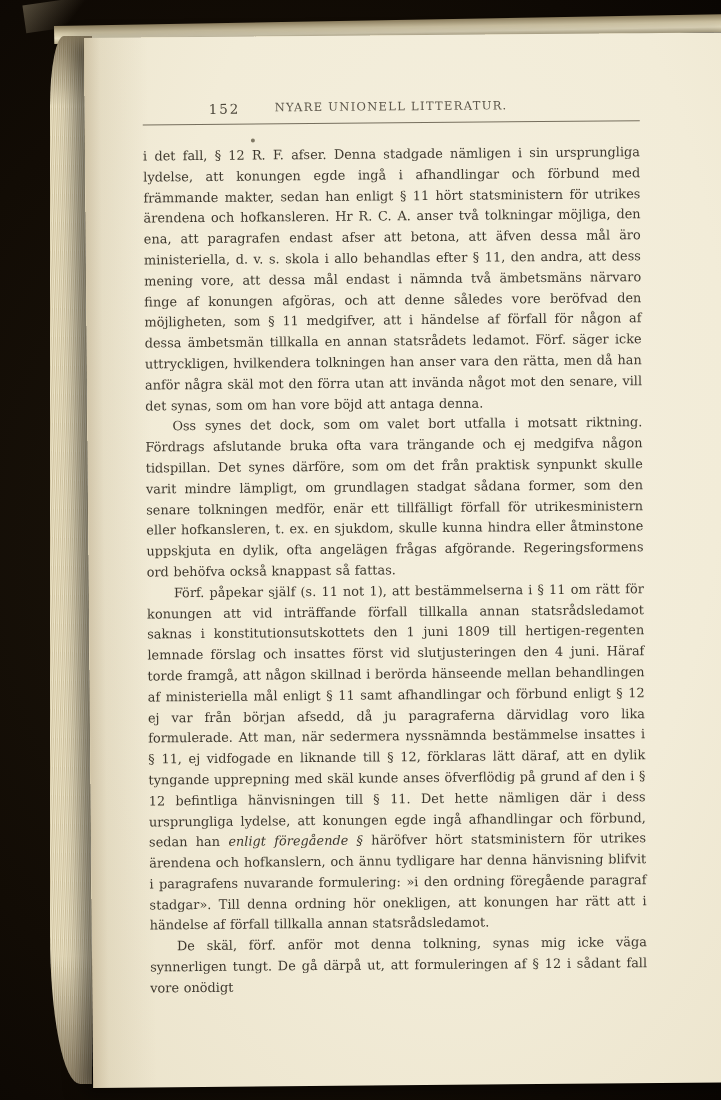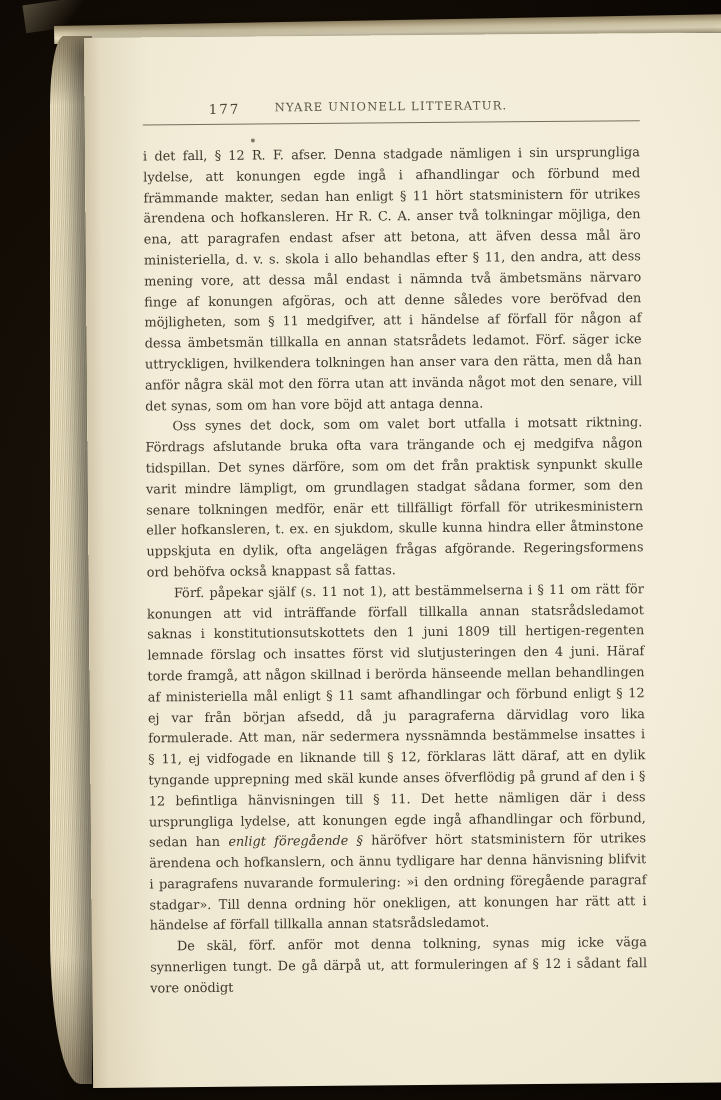--- a/index.html
+++ b/index.html
@@ -50,21 +50,21 @@
 </head>
 <body>
 
 <div class="scene">
   <div class="glint"></div>
   <div class="top-edges"></div>
   <div class="left-edges"></div>
   <div class="page">
     <div class="content">
       <div class="header">
-        <span class="pagenum">177</span>
+        <span class="pagenum">152</span>
         <span class="title">NYARE UNIONELL LITTERATUR.</span>
       </div>
       <div class="rule"></div>
       <div class="speck"></div>
       <div class="body">
         <p class="cont">i det fall, § 12 R. F. afser. Denna stadgade nämligen i sin ursprungliga lydelse, att konungen egde ingå i afhandlingar och förbund med främmande makter, sedan han enligt § 11 hört statsministern för utrikes ärendena och hofkansleren. Hr R. C. A. anser två tolkningar möjliga, den ena, att paragrafen endast afser att betona, att äfven dessa mål äro ministeriella, d. v. s. skola i allo behandlas efter § 11, den andra, att dess mening vore, att dessa mål endast i nämnda två ämbetsmäns närvaro finge af konungen afgöras, och att denne således vore beröfvad den möjligheten, som § 11 medgifver, att i händelse af förfall för någon af dessa ämbetsmän tillkalla en annan statsrådets ledamot. Förf. säger icke uttryckligen, hvilkendera tolkningen han anser vara den rätta, men då han anför några skäl mot den förra utan att invända något mot den senare, vill det synas, som om han vore böjd att antaga denna.</p>
         <p>Oss synes det dock, som om valet bort utfalla i motsatt riktning. Fördrags afslutande bruka ofta vara trängande och ej medgifva någon tidspillan. Det synes därföre, som om det från praktisk synpunkt skulle varit mindre lämpligt, om grundlagen stadgat sådana former, som den senare tolkningen medför, enär ett tillfälligt förfall för utrikesministern eller hofkansleren, t. ex. en sjukdom, skulle kunna hindra eller åtminstone uppskjuta en dylik, ofta angelägen frågas afgörande. Regeringsformens ord behöfva också knappast så fattas.</p>
         <p><span>Förf. påpekar själf (s. 11 not 1), att bestämmelserna i § 11 om rätt för konungen att vid inträffande förfall tillkalla annan statsrådsledamot saknas i konstitutionsutskottets den 1 juni 1809 till hertigen-regenten lemnade förslag och insattes först vid slutjusteringen den 4 juni. Häraf torde framgå, att någon skillnad i berörda hänseende mellan behandlingen af ministeriella mål enligt § 11 samt afhandlingar och förbund enligt § 12 ej var från början afsedd, då ju paragraferna därvidlag voro lika formulerade. Att man, när sedermera nyssnämnda bestämmelse insattes i § 11, ej vidfogade en liknande till § 12, förklaras lätt däraf, att en dylik tyngande upprepning med skäl kunde anses öfverflödig på grund af den i § 12 befintliga hänvisningen till § 11. Det hette nämligen där i dess ursprungliga lydelse, att konungen egde ingå afhandlingar och förbund, sedan han </span><em class="ital">enligt föregående §</em><span> häröfver hört statsministern för utrikes ärendena och hofkanslern, och ännu tydligare har denna hänvisning blifvit i paragrafens nuvarande formulering: »i den ordning föregående paragraf stadgar». Till denna ordning hör onekligen, att konungen har rätt att i händelse af förfall tillkalla annan statsrådsledamot.</span></p>
         <p>De skäl, förf. anför mot denna tolkning, synas mig icke väga synnerligen tungt. De gå därpå ut, att formuleringen af § 12 i sådant fall vore onödigt</p>
       </div>

